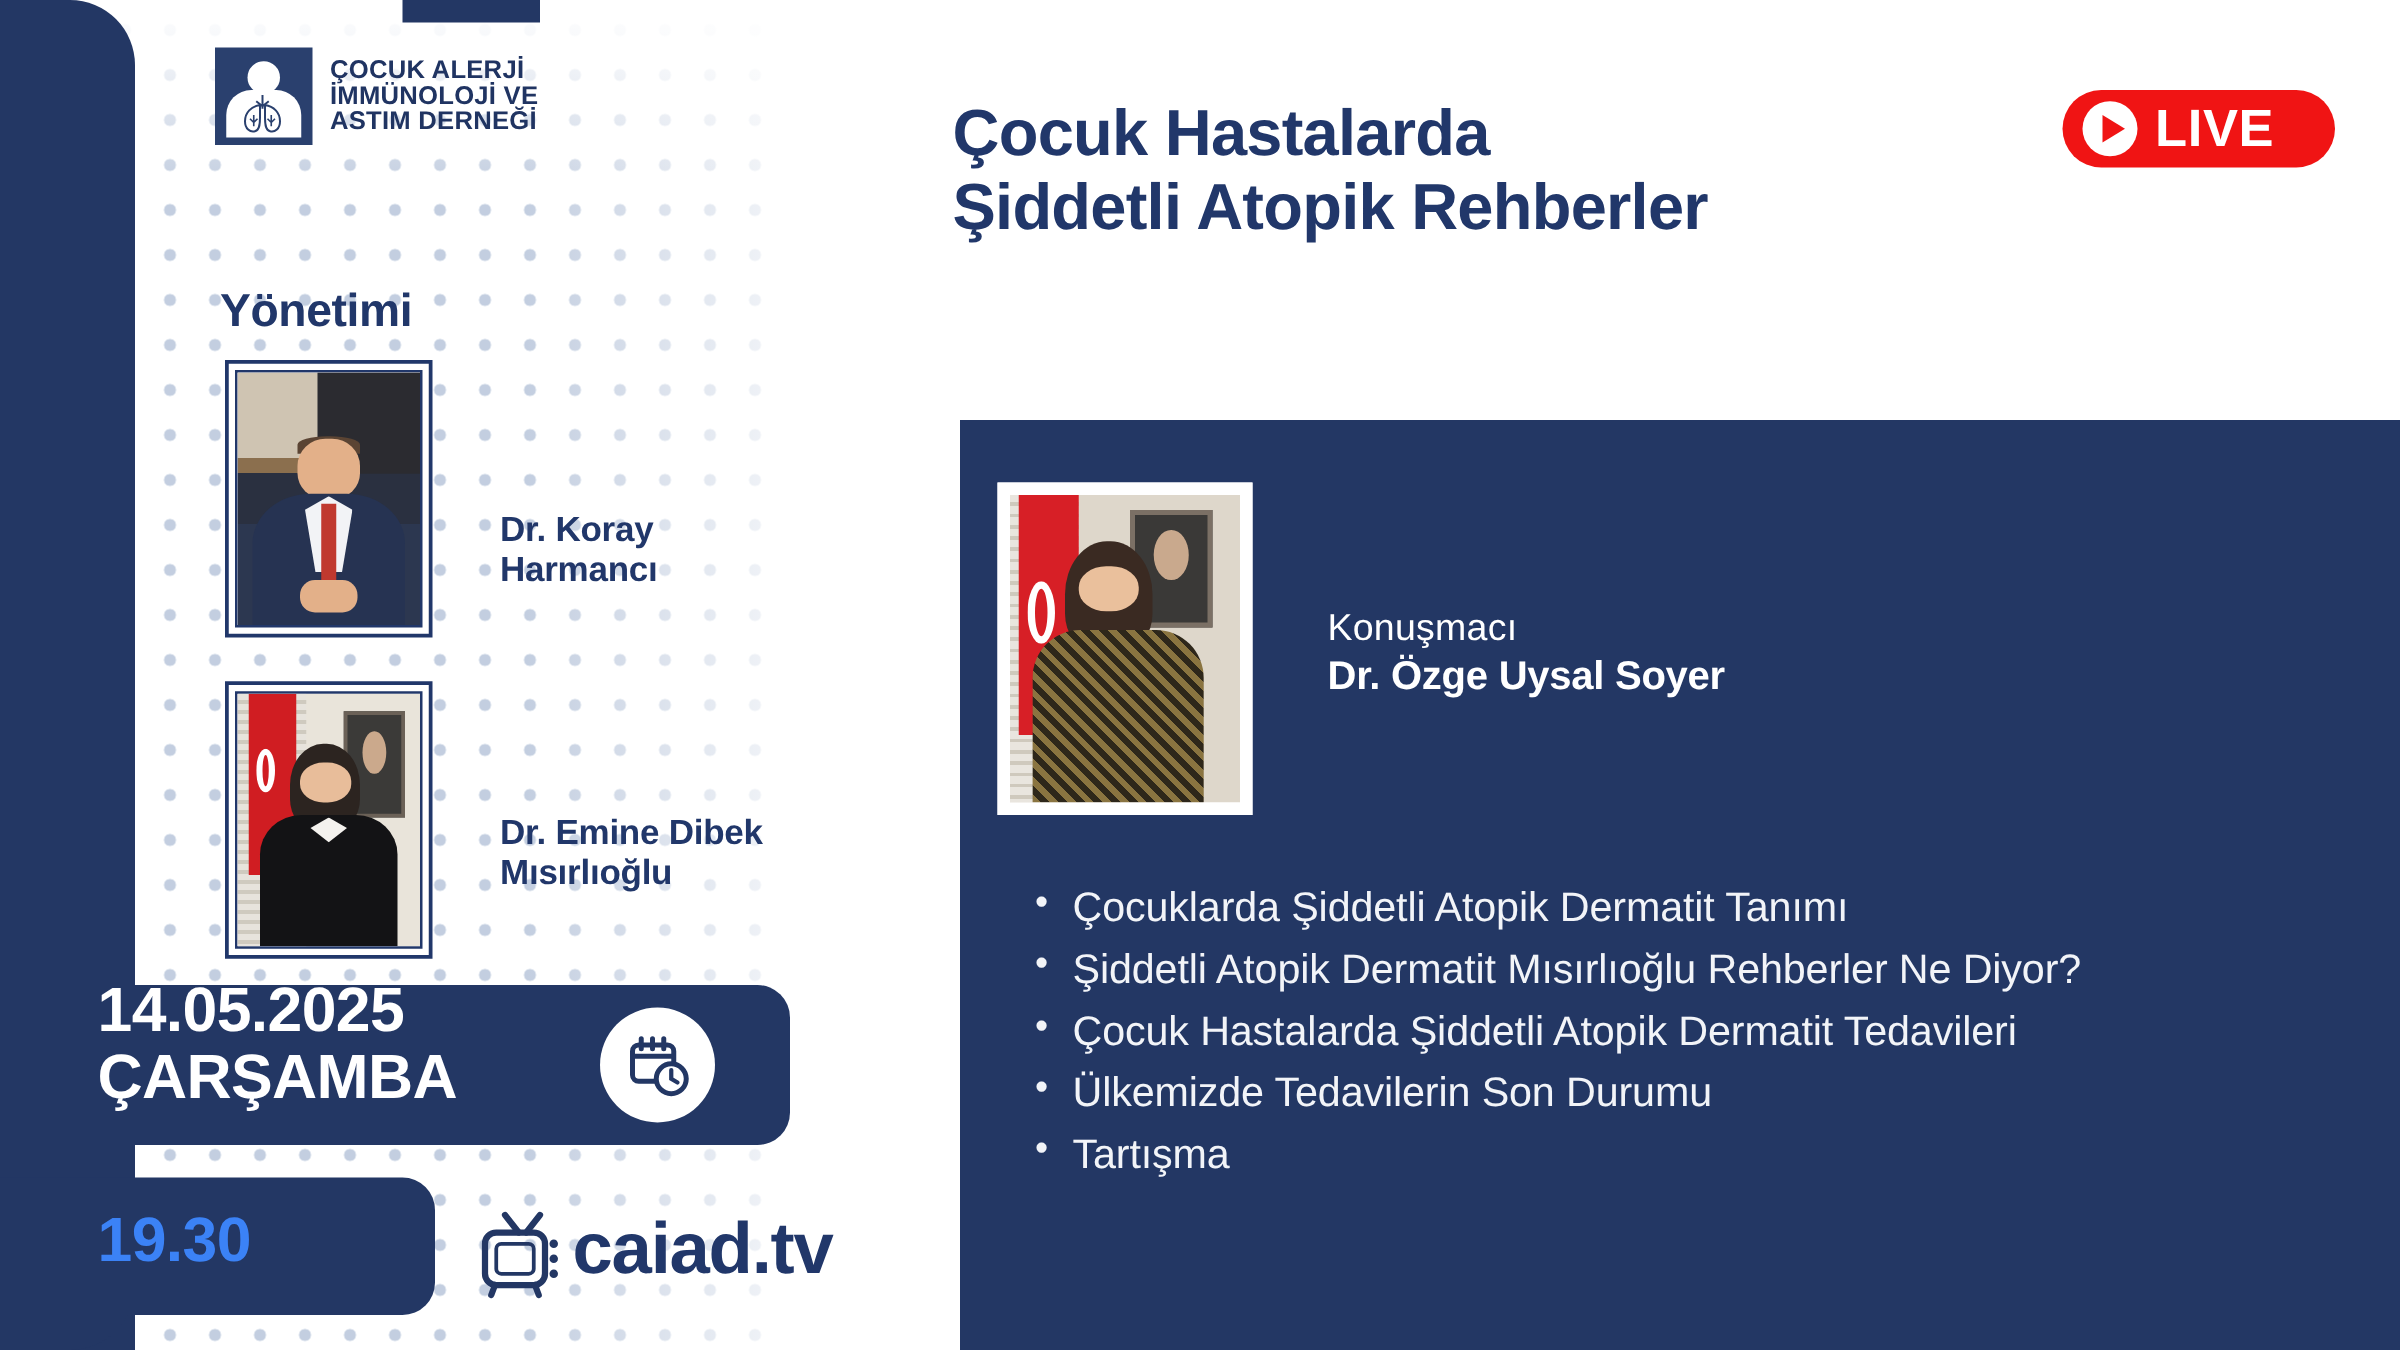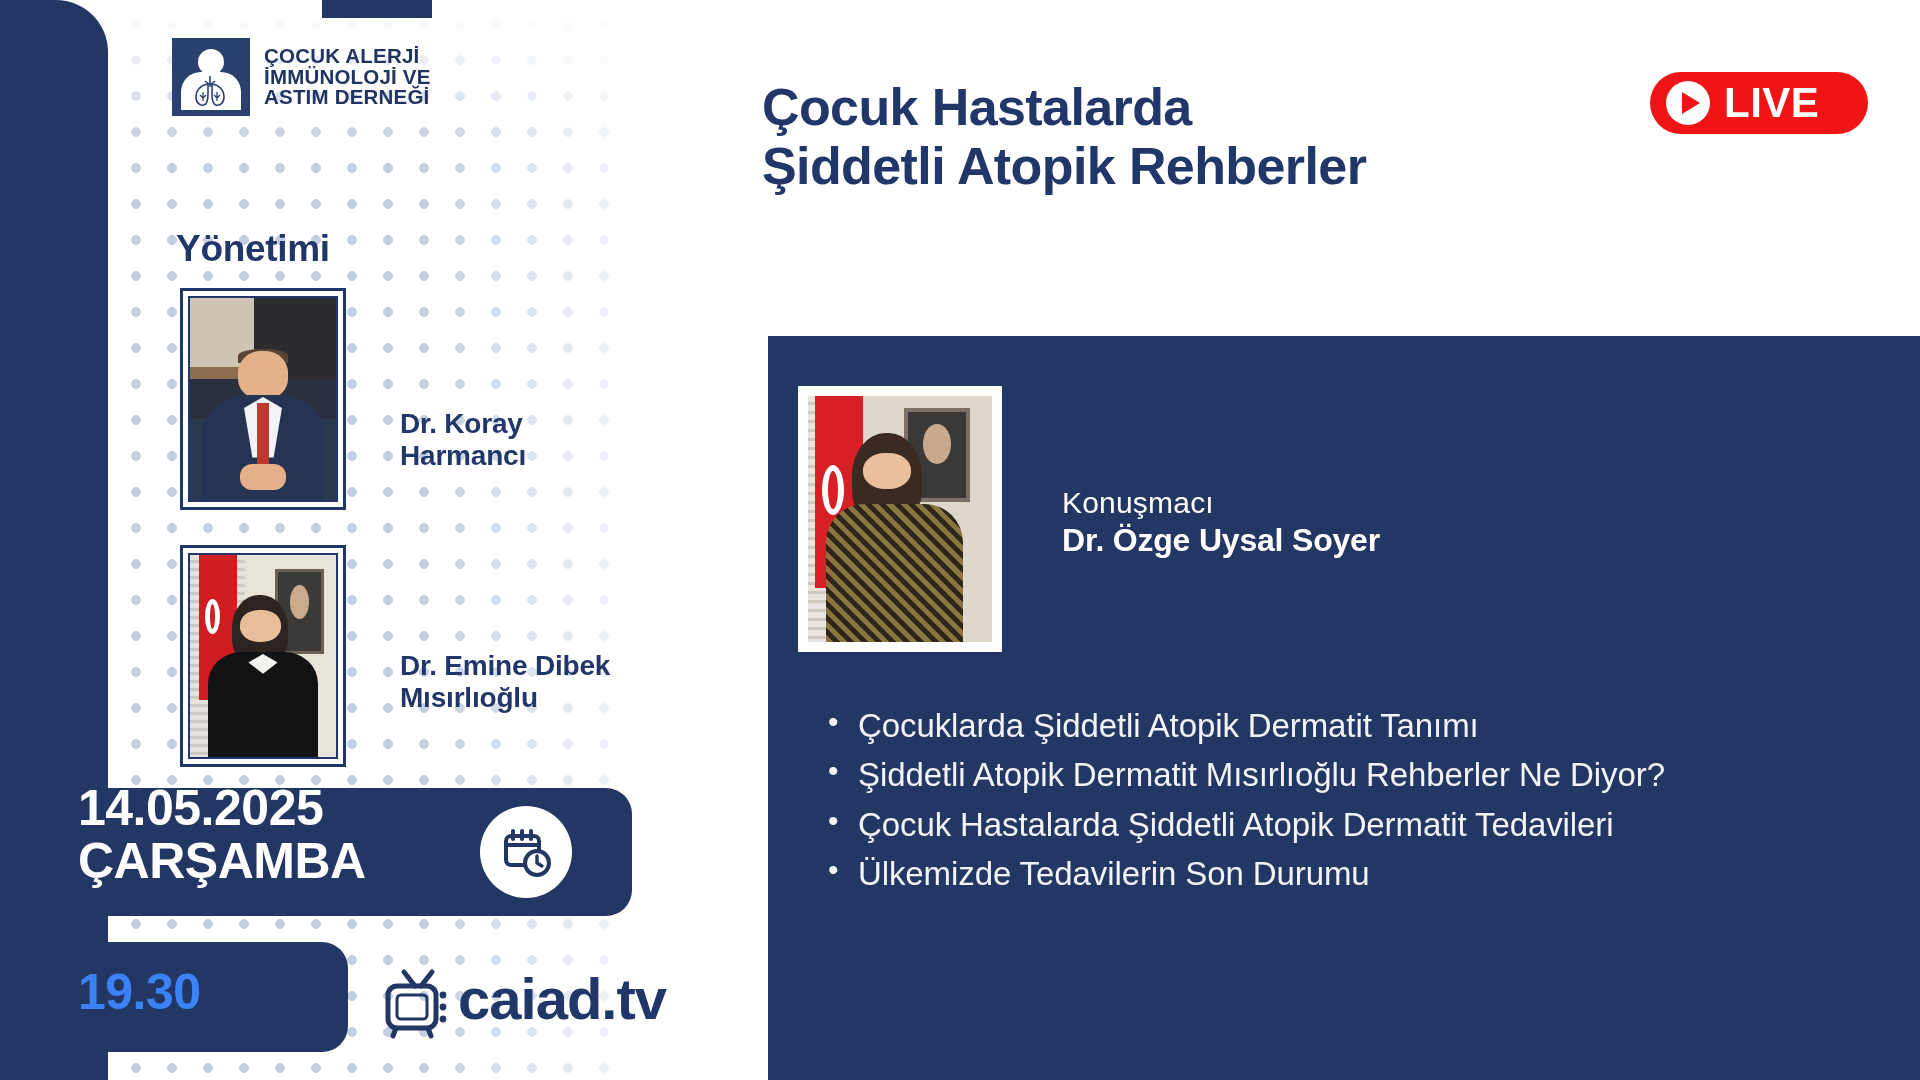--- a/index.html
+++ b/index.html
@@ -345,13 +345,14 @@
   </div>
 </div>
 <div id="speaker-role">Konuşmacı</div>
 <div id="speaker-name">Dr. Özge Uysal Soyer</div>
 
 <ul id="topics">
   <li>Çocuklarda Şiddetli Atopik Dermatit Tanımı</li>
   <li>Şiddetli Atopik Dermatit Mısırlıoğlu Rehberler Ne Diyor?</li>
   <li>Çocuk Hastalarda Şiddetli Atopik Dermatit Tedavileri</li>
   <li>Ülkemizde Tedavilerin Son Durumu</li>
+  <li>Tartışma</li>
 </ul>
 
 </body></html>

